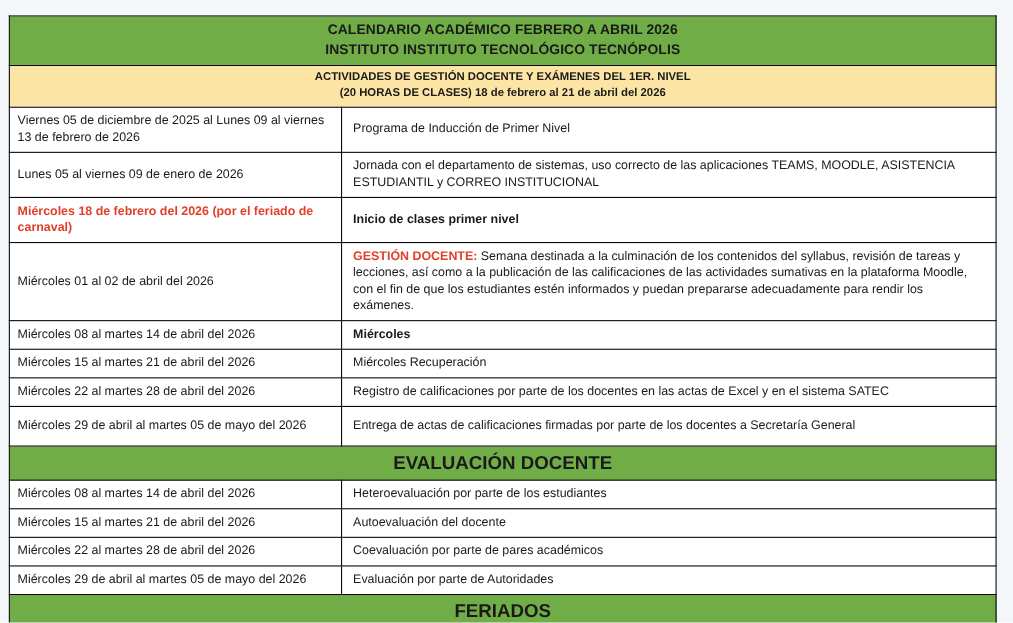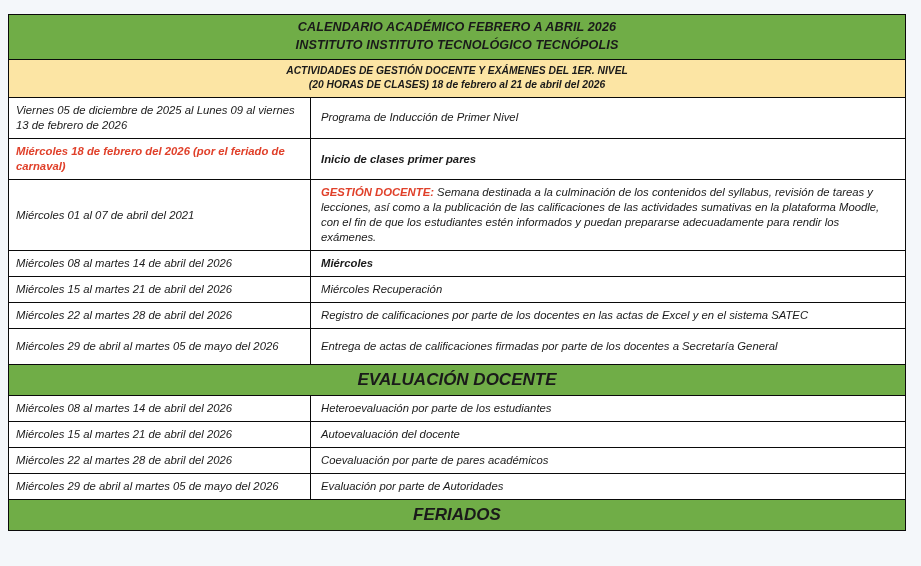--- a/index.html
+++ b/index.html
@@ -13,21 +13,20 @@
     background: #f4f7fa;
     font-family: "Liberation Sans", sans-serif;
     overflow: hidden;
   }
   #page {
     position: relative;
     width: 785px;
     height: 566px;
     background: #f4f7fa;
     box-sizing: border-box;
-    font-style: italic;
   }
   #sheet {
     position: absolute;
     left: 8px;
     top: 14px;
     width: 897px;
     background: #ffffff;
     box-sizing: border-box;
   }
   table.cal {
@@ -126,34 +125,42 @@
 
         <tr class="r-tall">
           <td>
             <div class="cell lft">Viernes 05 de diciembre de 2025 al Lunes 09 al viernes 13 de febrero de 2026</div>
           </td>
           <td>
             <div class="cell ctr">Programa de Inducción de Primer Nivel</div>
           </td>
         </tr>
 
-
-
         <tr class="r-med">
           <td>
+            <div class="cell lft">Lunes 05 al viernes 09 de enero de 2026</div>
+          </td>
+          <td>
+            <div class="cell ctr">Jornada con el departamento de sistemas, uso correcto de las aplicaciones TEAMS, MOODLE, ASISTENCIA ESTUDIANTIL y CORREO INSTITUCIONAL</div>
+          </td>
+        </tr>
+
+
+        <tr class="r-med">
+          <td>
             <div class="cell lft redb">Miércoles 18 de febrero del 2026 (por el feriado de carnaval)</div>
           </td>
           <td>
-            <div class="cell ctr bold">Inicio de clases primer pares</div>
+            <div class="cell ctr bold">Inicio de clases primer nivel</div>
           </td>
         </tr>
 
         <tr class="r-ges">
           <td>
-            <div class="cell lft">Miércoles 01 al 07 de abril del 2021</div>
+            <div class="cell lft">Miércoles 01 al 02 de abril del 2026</div>
           </td>
           <td>
             <div class="cell ctr"><span class="redb">GESTIÓN DOCENTE:</span><span> Semana destinada a la culminación de los contenidos del syllabus, revisión de tareas y lecciones, así como a la publicación de las calificaciones de las actividades sumativas en la plataforma Moodle, con el fin de que los estudiantes estén informados y puedan prepararse adecuadamente para rendir los exámenes.</span></div>
           </td>
         </tr>
 
         <tr class="r-short">
           <td>
             <div class="cell lft">Miércoles 08 al martes 14 de abril  del 2026</div>
           </td>

